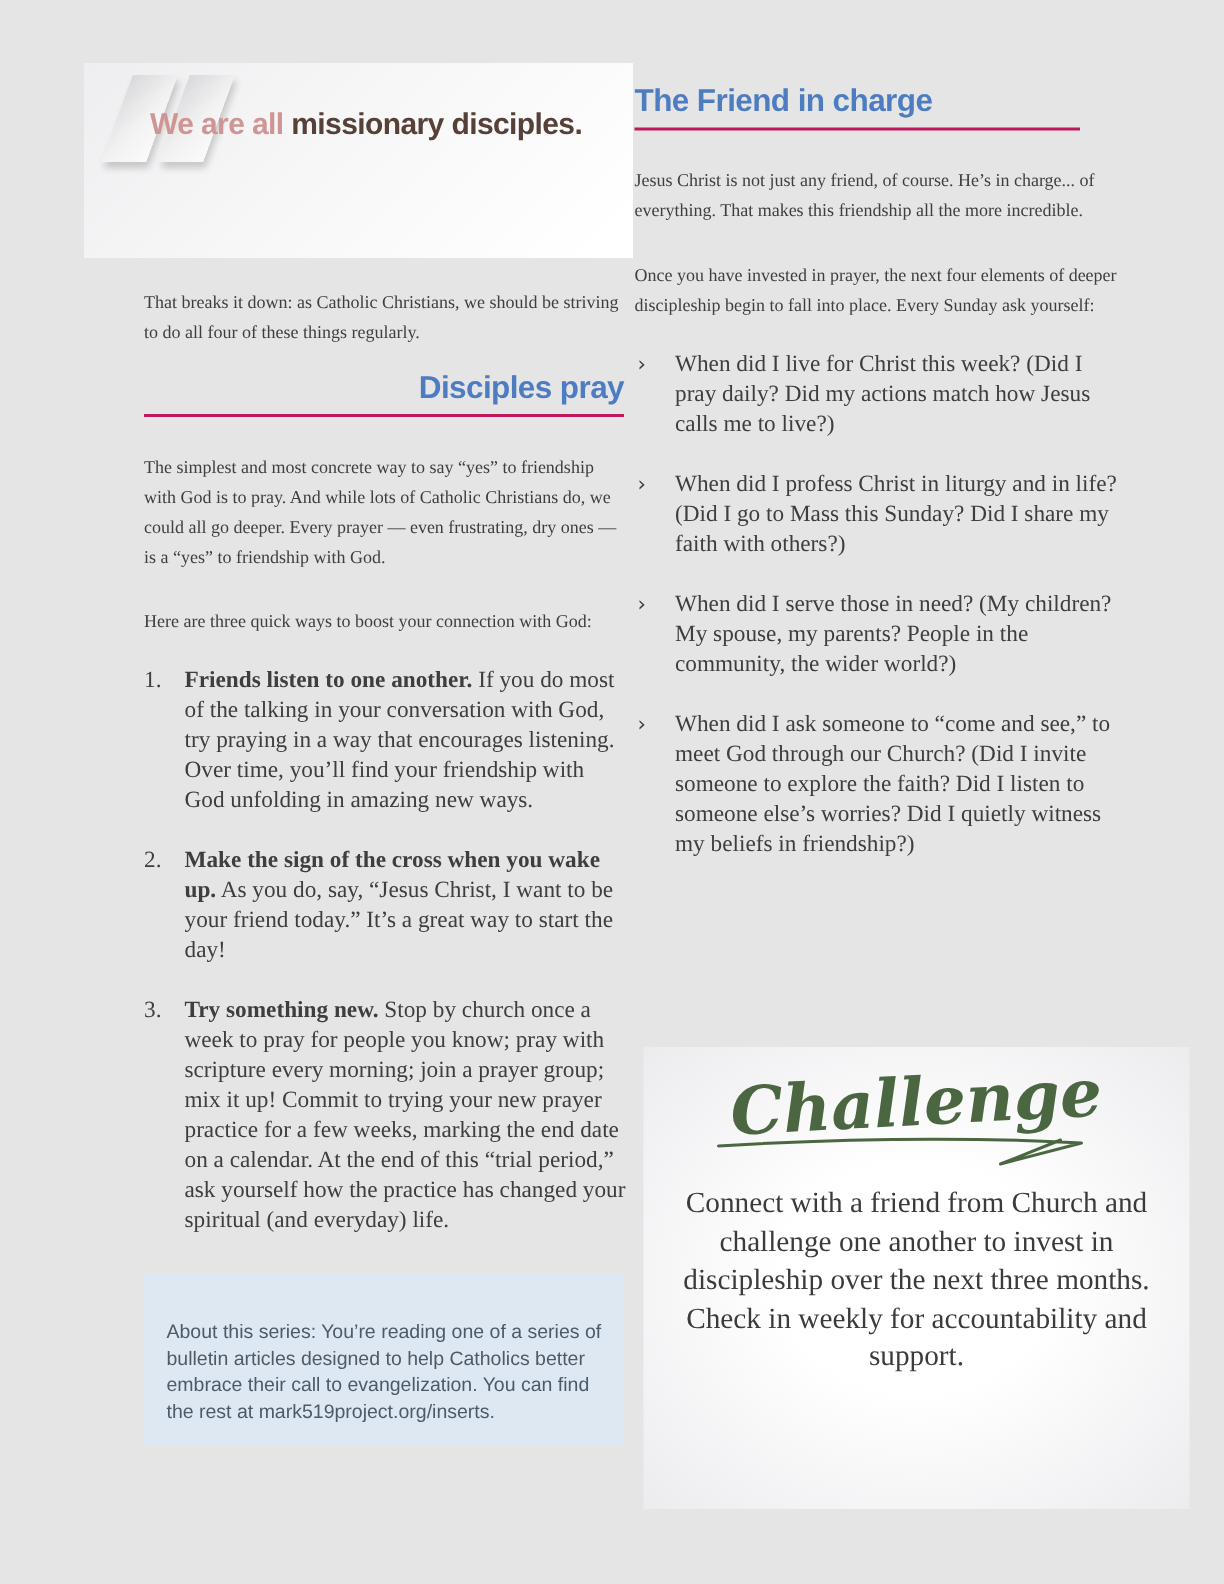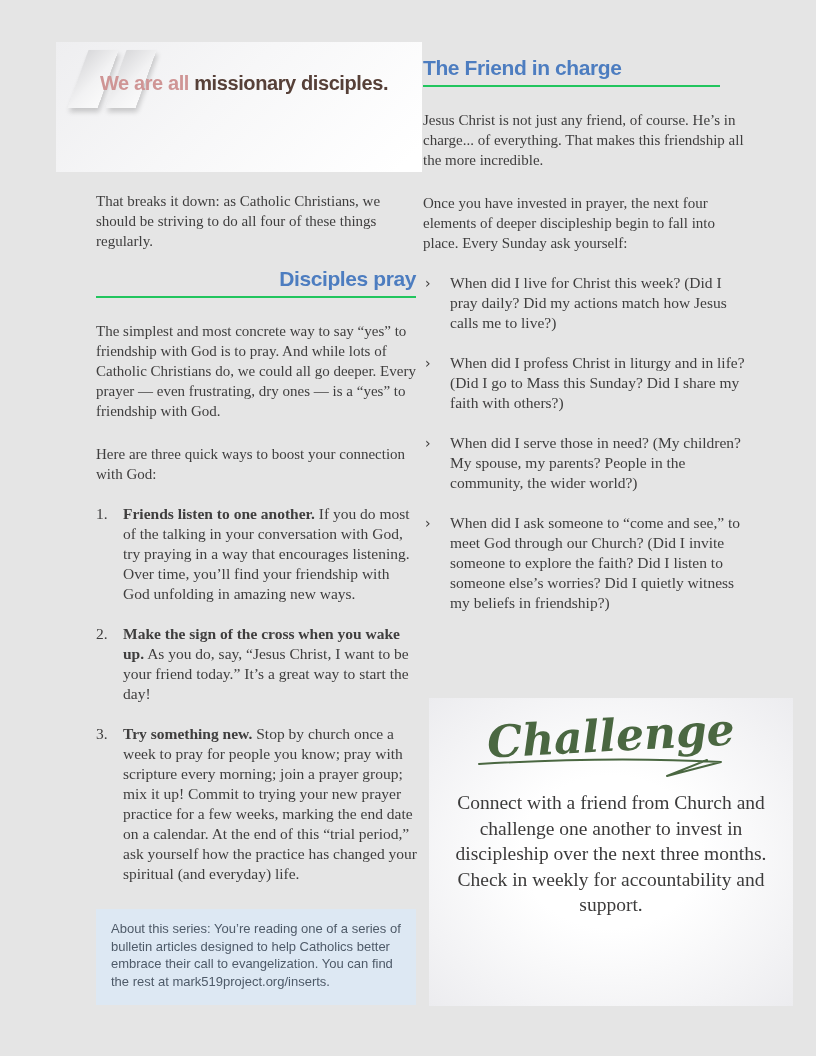--- a/index.html
+++ b/index.html
@@ -56,29 +56,29 @@
     font-weight: bold;
     font-size: 14.5px;
     color: #cf9595;
     letter-spacing: -0.2px;
   }
 
   
   .left-col  { position: absolute; left: 96px;  top: 168px; width: 321px; }
   .right-col { position: absolute; left: 423px; top: 56px;  width: 327px; }
 
-  p.body { font-size: 15px; line-height: 20px; color: #3f3e3e; margin-top: 23px; }
+  p.body { font-size: 12px; line-height: 20px; color: #3f3e3e; margin-top: 23px; }
 
   h2.col-heading {
     font-family: "Liberation Sans", sans-serif;
     font-weight: bold;
     font-size: 21px;
     letter-spacing: -0.4px;
     color: #4d7dc0;
-    border-bottom: 2px solid #22c55e;
+    border-bottom: 2px solid #be185d;
     padding-bottom: 5px;
   }
 
   .left-intro { margin-top: 8px; }
   .left-heading { margin-top: 16px; width: 320px; text-align: right; }
   .left-p1 { margin-top: 19px; }
   .left-p2 { margin-top: 20px; }
 
   ol.steps { margin-top: 20px; list-style: none; }
   ol.steps li {
@@ -88,21 +88,21 @@
     font-size: 15.5px;
     line-height: 20px;
   }
   ol.steps .num { position: absolute; left: 0; top: 0; }
   ol.steps .lead { font-weight: bold; }
 
   .about-box {
     margin-top: 25px;
     width: 320px;
     background: #dde8f3;
-    padding: 11px 15px 15px 15px;
+    padding: 30px 15px 15px 15px;
     font-family: "Liberation Sans", sans-serif;
     font-size: 13px;
     line-height: 17.5px;
     color: #4e5a68;
   }
 
   .right-heading { width: 297px; }
   .right-p1 { margin-top: 12px; }
   .right-p2 { margin-top: 20px; }
 

